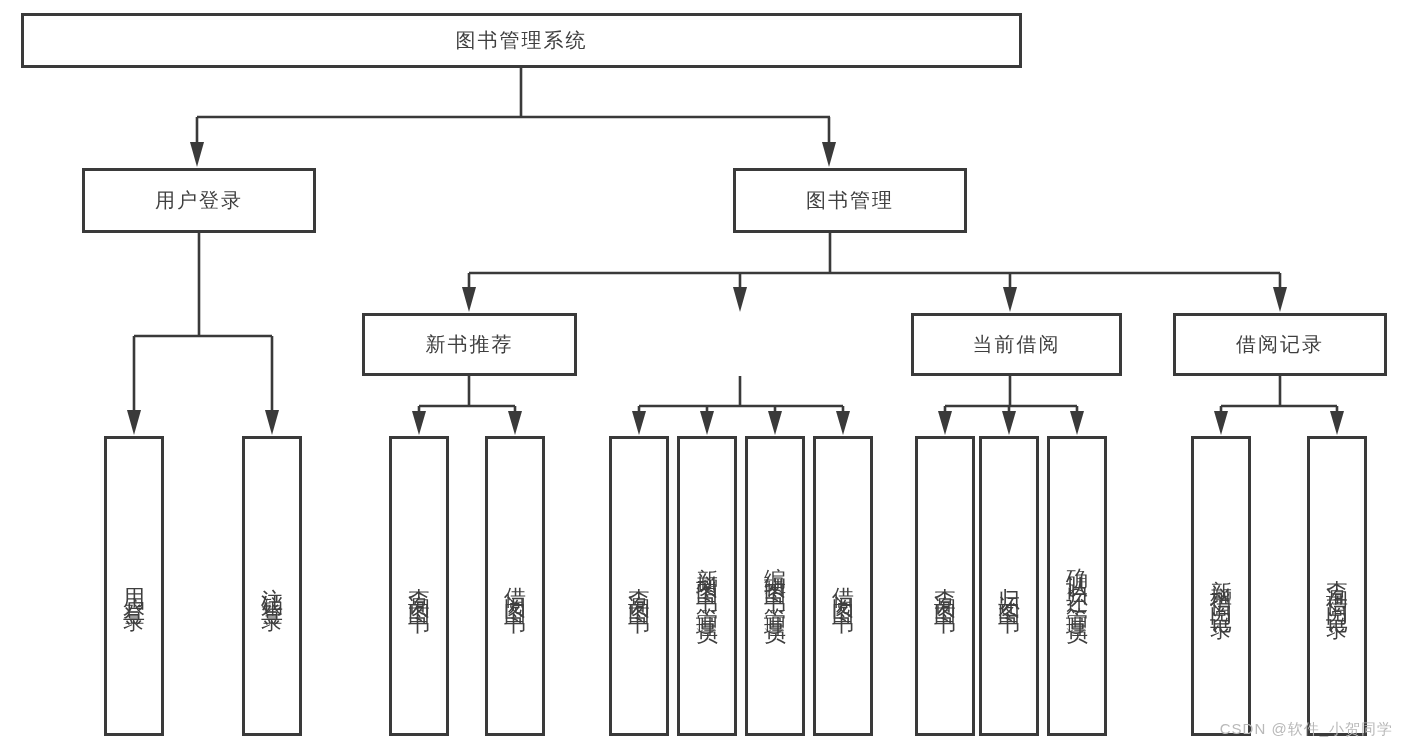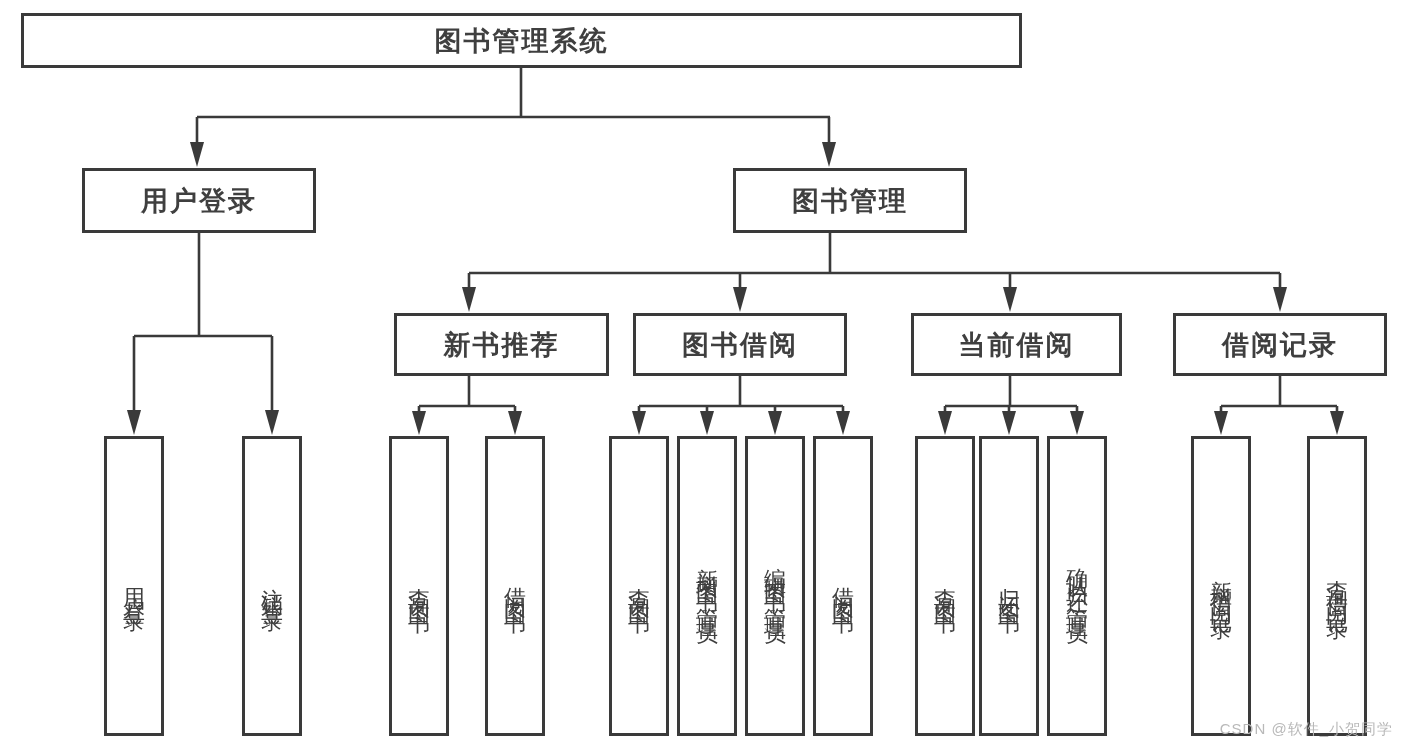--- a/index.html
+++ b/index.html
@@ -16,24 +16,23 @@
     position:absolute;
     box-sizing:border-box;
     background:#ffffff;
     border:3px solid #3a3a3a;
     z-index:2;
     display:flex;
     align-items:center;
     justify-content:center;
   }
   .hnode{
-    font-size:27px;
+    font-size:20px;
     letter-spacing:2px;
     white-space:nowrap;
-    font-weight:bold;
   }
   .leaf span{
     writing-mode:vertical-rl;
     font-size:22px;
     letter-spacing:8px;
     line-height:1;
   }
   .watermark{
     position:absolute;
     right:12px;
@@ -95,22 +94,21 @@
       <polygon points="1214,411 1228,411 1221,435"></polygon>
       <polygon points="1330,411 1344,411 1337,435"></polygon>
     </g>
   </svg>
 
   <div class="node hnode" style="left:21px;top:13px;width:1001px;height:55px;">图书管理系统</div>
 
   <div class="node hnode" style="left:82px;top:168px;width:234px;height:65px;">用户登录</div>
   <div class="node hnode" style="left:713px;top:168px;width:234px;height:65px;margin-left:20px;">图书管理</div>
 
-  <div class="node hnode" style="left:362px;top:313px;width:215px;height:63px;margin-left:32px;">新书推荐</div>
-  <div class="node hnode" style="left:633px;top:313px;width:214px;height:63px;">图书借阅</div>
+  <div class="node hnode" style="left:362px;top:313px;width:215px;height:63px;">新书推荐</div>
   <div class="node hnode" style="left:904px;top:313px;width:211px;height:63px;margin-left:7px;">当前借阅</div>
   <div class="node hnode" style="left:1173px;top:313px;width:214px;height:63px;">借阅记录</div>
 
   <div class="node leaf" style="left:104px;top:436px;width:60px;height:300px;">
     <span>用户登录</span>
   </div>
   <div class="node leaf" style="left:242px;top:436px;width:60px;height:300px;">
     <span>注销登录</span>
   </div>
 

